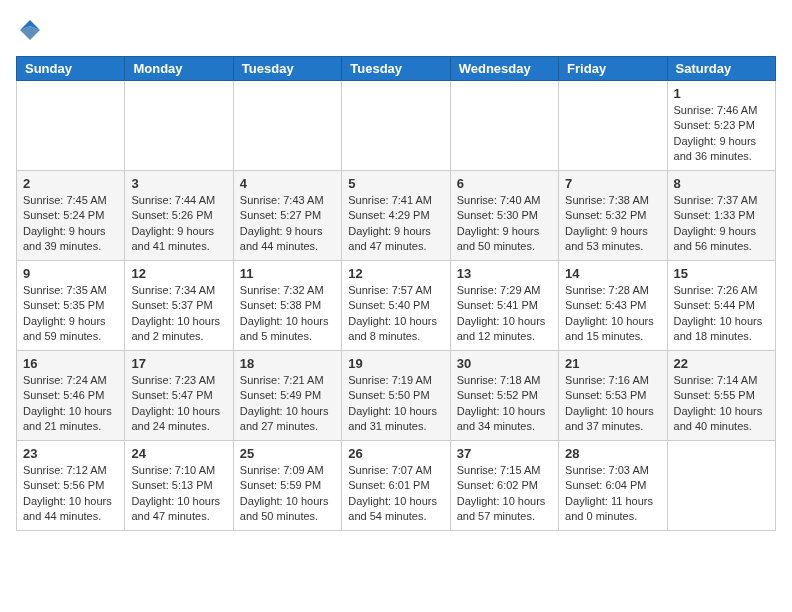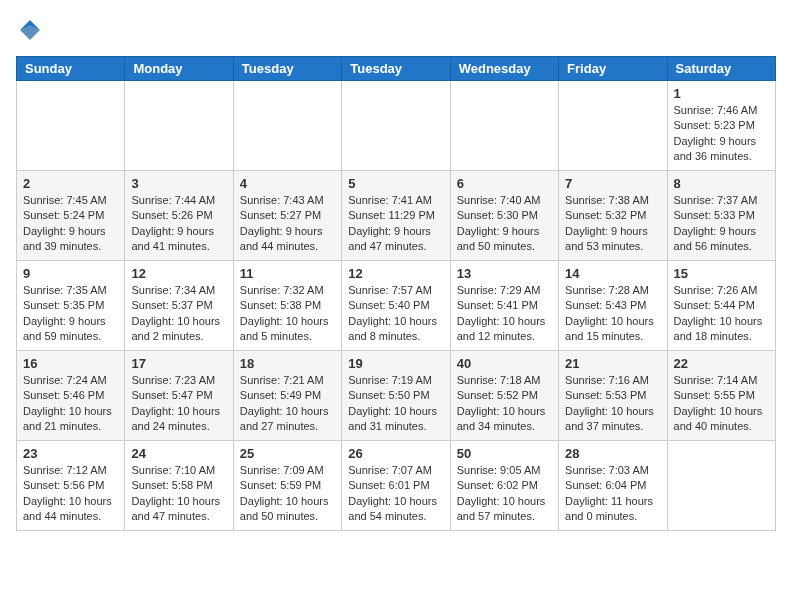--- a/index.html
+++ b/index.html
@@ -155,39 +155,39 @@
         </td>
         <td>
           <span class="day-number">4</span>
           <div class="day-info">Sunrise: 7:43 AM
 Sunset: 5:27 PM
 Daylight: 9 hours and 44 minutes.</div>
         </td>
         <td>
           <span class="day-number">5</span>
           <div class="day-info">Sunrise: 7:41 AM
-Sunset: 11:29 PM
+Sunset: 4:29 PM
 Daylight: 9 hours and 47 minutes.</div>
         </td>
         <td>
           <span class="day-number">6</span>
           <div class="day-info">Sunrise: 7:40 AM
 Sunset: 5:30 PM
 Daylight: 9 hours and 50 minutes.</div>
         </td>
         <td>
           <span class="day-number">7</span>
           <div class="day-info">Sunrise: 7:38 AM
 Sunset: 5:32 PM
 Daylight: 9 hours and 53 minutes.</div>
         </td>
         <td>
           <span class="day-number">8</span>
           <div class="day-info">Sunrise: 7:37 AM
-Sunset: 5:33 PM
+Sunset: 1:33 PM
 Daylight: 9 hours and 56 minutes.</div>
         </td>
       </tr>
       <tr>
         <td>
           <span class="day-number">9</span>
           <div class="day-info">Sunrise: 7:35 AM
 Sunset: 5:35 PM
 Daylight: 9 hours and 59 minutes.</div>
         </td>
@@ -247,21 +247,21 @@
 Sunset: 5:49 PM
 Daylight: 10 hours and 27 minutes.</div>
         </td>
         <td>
           <span class="day-number">19</span>
           <div class="day-info">Sunrise: 7:19 AM
 Sunset: 5:50 PM
 Daylight: 10 hours and 31 minutes.</div>
         </td>
         <td>
-          <span class="day-number">40</span>
+          <span class="day-number">30</span>
           <div class="day-info">Sunrise: 7:18 AM
 Sunset: 5:52 PM
 Daylight: 10 hours and 34 minutes.</div>
         </td>
         <td>
           <span class="day-number">21</span>
           <div class="day-info">Sunrise: 7:16 AM
 Sunset: 5:53 PM
 Daylight: 10 hours and 37 minutes.</div>
         </td>
@@ -275,38 +275,38 @@
       <tr>
         <td>
           <span class="day-number">23</span>
           <div class="day-info">Sunrise: 7:12 AM
 Sunset: 5:56 PM
 Daylight: 10 hours and 44 minutes.</div>
         </td>
         <td>
           <span class="day-number">24</span>
           <div class="day-info">Sunrise: 7:10 AM
-Sunset: 5:58 PM
+Sunset: 5:13 PM
 Daylight: 10 hours and 47 minutes.</div>
         </td>
         <td>
           <span class="day-number">25</span>
           <div class="day-info">Sunrise: 7:09 AM
 Sunset: 5:59 PM
 Daylight: 10 hours and 50 minutes.</div>
         </td>
         <td>
           <span class="day-number">26</span>
           <div class="day-info">Sunrise: 7:07 AM
 Sunset: 6:01 PM
 Daylight: 10 hours and 54 minutes.</div>
         </td>
         <td>
-          <span class="day-number">50</span>
-          <div class="day-info">Sunrise: 9:05 AM
+          <span class="day-number">37</span>
+          <div class="day-info">Sunrise: 7:15 AM
 Sunset: 6:02 PM
 Daylight: 10 hours and 57 minutes.</div>
         </td>
         <td>
           <span class="day-number">28</span>
           <div class="day-info">Sunrise: 7:03 AM
 Sunset: 6:04 PM
 Daylight: 11 hours and 0 minutes.</div>
         </td>
         <td class="empty-cell"></td>

